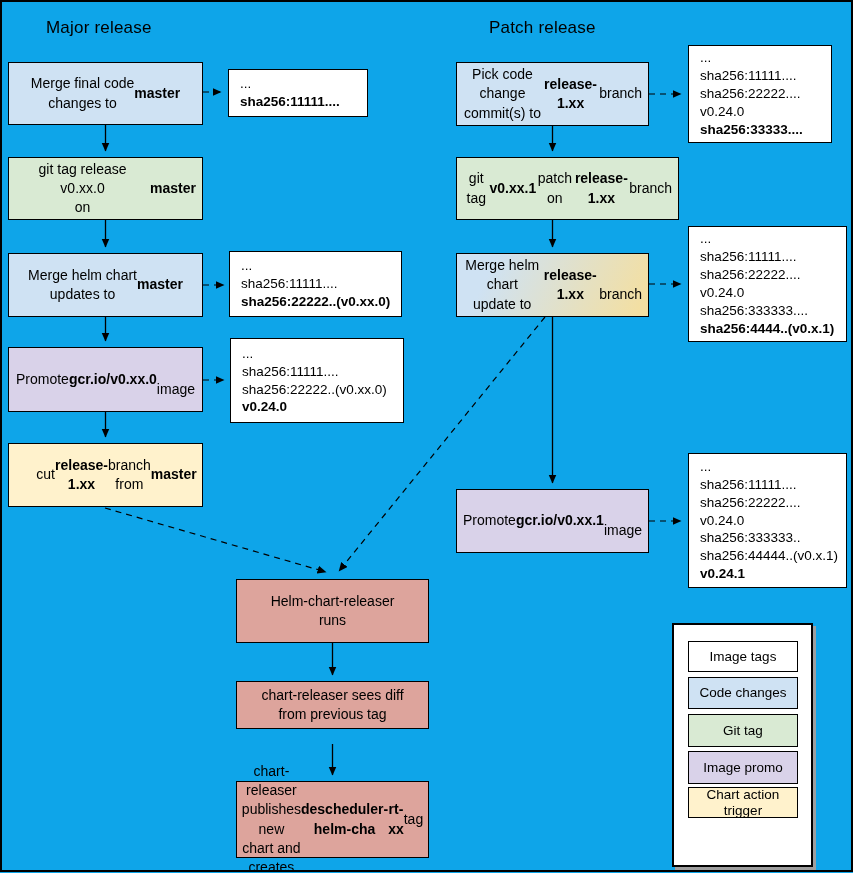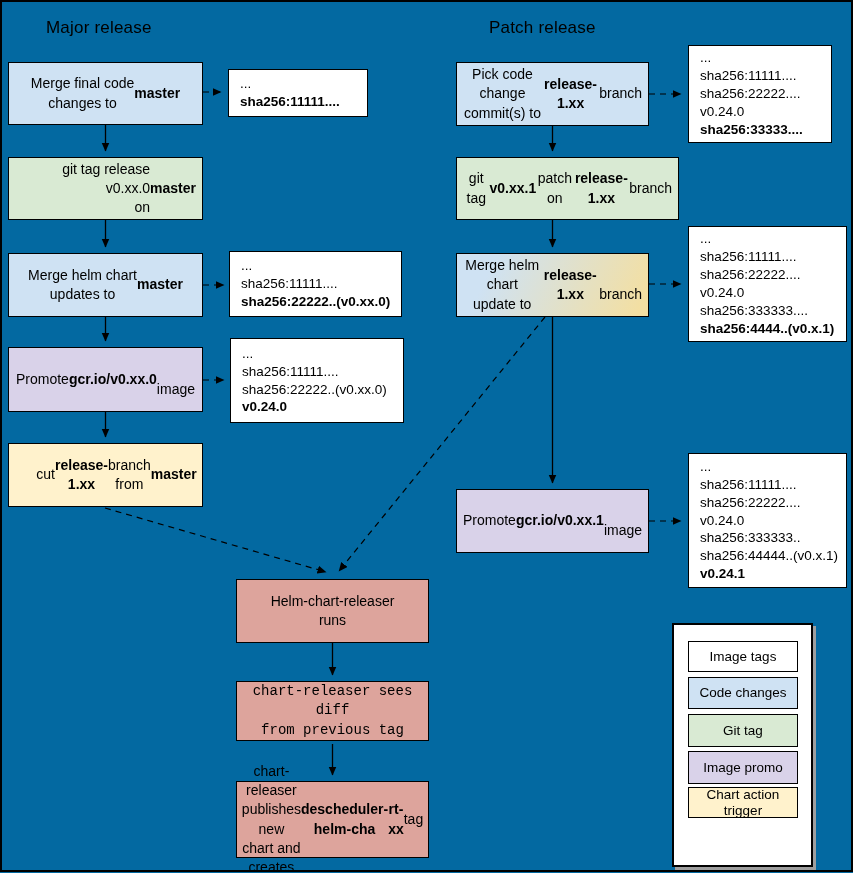--- a/index.html
+++ b/index.html
@@ -1,17 +1,17 @@
 <!DOCTYPE html>
 <html style="--blue: #cfe2f3; --green: #d9ead3; --purple: #d9d2e9; --yellow: #fff2cc; --salmon: #dda49c; --pink: #f4cccc; --gradend: #f3dfa2;"><head>
 <meta charset="utf-8">
 <style>
   html,body{margin:0;padding:0;background:#fff;}
   body{font-family:"Liberation Sans","DejaVu Sans",sans-serif;color:#000;}
-  .canvas{position:relative;width:853px;height:873px;background:#0369a1;overflow:hidden;}
+  .canvas{position:relative;width:853px;height:873px;background:#0ea5e9;overflow:hidden;}
   .frame{position:absolute;left:0;top:0;width:853px;height:872px;border:2px solid #000;box-sizing:border-box;pointer-events:none;}
   .title{position:absolute;font-size:17px;letter-spacing:.2px;}
   .box{position:absolute;border:1px solid #000;box-sizing:border-box;display:flex;align-items:center;justify-content:center;text-align:center;font-size:14px;line-height:1.36;padding:2px 6px;}
   .c-blue{background:var(--blue,#cfe2f3);}
   .c-green{background:var(--green,#d9ead3);}
   .c-purple{background:var(--purple,#d9d2e9);}
   .c-yellow{background:var(--yellow,#fff2cc);}
   .c-salmon{background:var(--salmon,#dda49c);}
   .c-pink{background:var(--pink,#f4cccc);}
   .c-white{background:#ffffff;}
@@ -50,21 +50,21 @@
     <line class="dash" x1="649" y1="284" x2="681" y2="284" marker-end="url(#ah)"></line>
     <line class="dash" x1="649" y1="521" x2="681" y2="521" marker-end="url(#ah)"></line>
     <line class="dash" x1="105" y1="508" x2="326" y2="572" marker-end="url(#ah)"></line>
     <line class="dash" x1="545" y1="317" x2="339" y2="571" marker-end="url(#ah)"></line>
   </svg>
 
   <div class="title" style="left:46px;top:18px;">Major release</div>
   <div class="title" style="left:489px;top:18px;">Patch release</div>
 
   <div class="box c-blue" style="left:8px;top:62px;width:195px;height:63px;">Merge final code<br>changes to <b>master</b></div>
-  <div class="box c-green" style="left:8px;top:157px;width:195px;height:63px;text-align:right;">git tag release v0.xx.0<br>on <b>master</b></div>
+  <div class="box c-green" style="left:8px;top:157px;width:195px;height:63px;">git tag release v0.xx.0<br>on <b>master</b></div>
   <div class="box c-blue" style="left:8px;top:253px;width:195px;height:64px;">Merge helm chart<br>updates to <b>master</b></div>
   <div class="box c-purple" style="left:8px;top:347px;width:195px;height:65px;">Promote <b>gcr.io/v0.xx.0</b><br>image</div>
   <div class="box c-yellow" style="left:8px;top:443px;width:195px;height:64px;padding-left:28px;">cut <b>release-1.xx</b> branch<br>from <b>master</b></div>
 
   <div class="anno" style="left:228px;top:69px;width:140px;height:48px;">
       <div>...<br><b>sha256:11111....</b></div>
     </div>
   <div class="anno" style="left:229px;top:251px;width:173px;height:66px;">
       <div>...<br>sha256:11111....<br><b>sha256:22222..(v0.xx.0)</b></div>
     </div>
@@ -81,21 +81,21 @@
       <div>...<br>sha256:11111....<br>sha256:22222....<br>v0.24.0<br><b>sha256:33333....</b></div>
     </div>
   <div class="anno" style="left:688px;top:226px;width:159px;height:116px;">
       <div>...<br>sha256:11111....<br>sha256:22222....<br>v0.24.0<br>sha256:333333....<br><b>sha256:4444..(v0.x.1)</b></div>
     </div>
   <div class="anno" style="left:688px;top:453px;width:159px;height:135px;">
       <div>...<br>sha256:11111....<br>sha256:22222....<br>v0.24.0<br>sha256:333333..<br>sha256:44444..(v0.x.1)<br><b>v0.24.1</b></div>
     </div>
 
   <div class="box c-salmon" style="left:236px;top:579px;width:193px;height:64px;">Helm-chart-releaser<br>runs</div>
-  <div class="box c-salmon" style="left:236px;top:681px;width:193px;height:60px;font-family:Liberation Mono, monospace;">chart-releaser sees diff<br>from previous tag</div>
+  <div class="box c-salmon" style="left:236px;top:681px;width:193px;height:48px;">chart-releaser sees diff<br>from previous tag</div>
   <div class="box c-salmon" style="left:236px;top:781px;width:193px;height:77px;">chart-releaser publishes<br>new chart and creates<br><b>descheduler-helm-cha</b><br><b>rt-xx</b> tag</div>
 
   <div class="legend">
     <div class="legend-item c-white" style="top:16px;height:31px;">Image tags</div>
     <div class="legend-item c-blue" style="top:52px;height:32px;">Code changes</div>
     <div class="legend-item c-green" style="top:89px;height:33px;">Git tag</div>
     <div class="legend-item c-purple" style="top:126px;height:33px;">Image promo</div>
     <div class="legend-item c-yellow" style="top:162px;height:31px;">Chart action trigger</div>
   </div>
 

